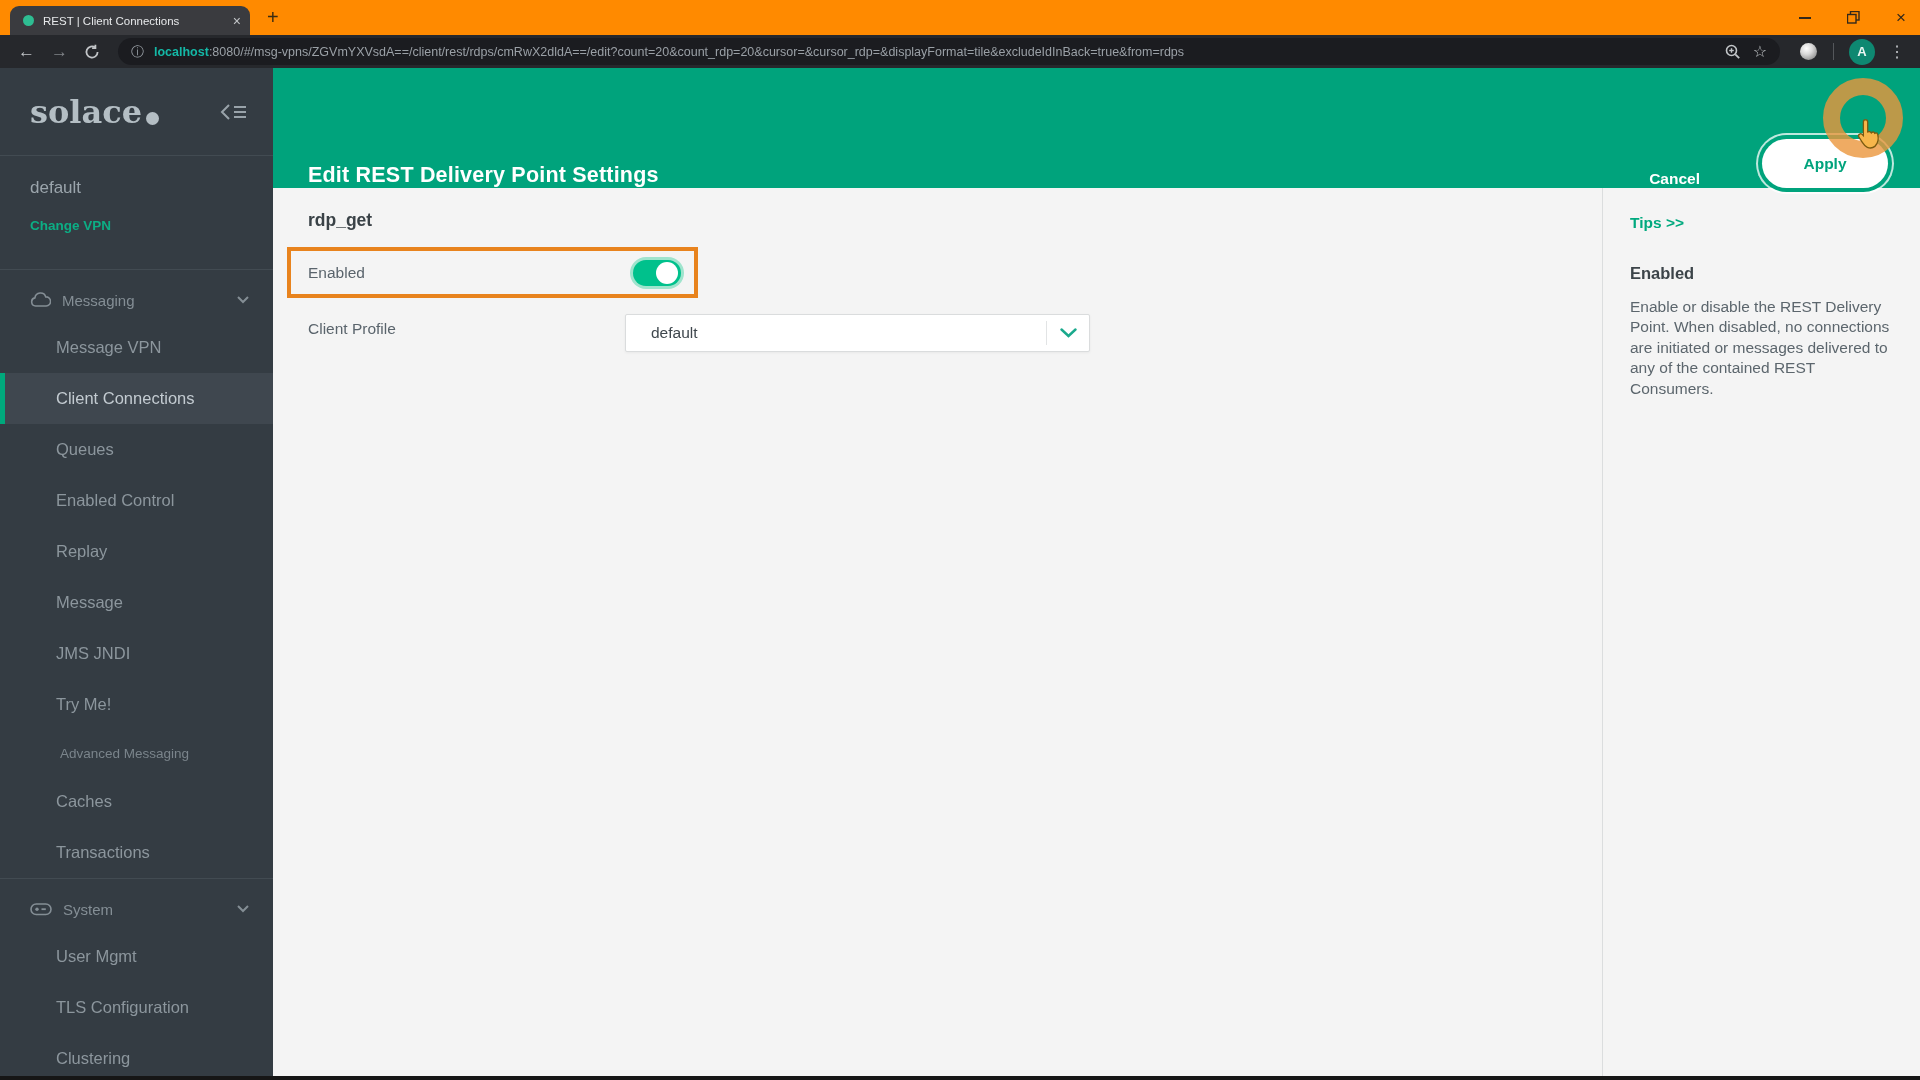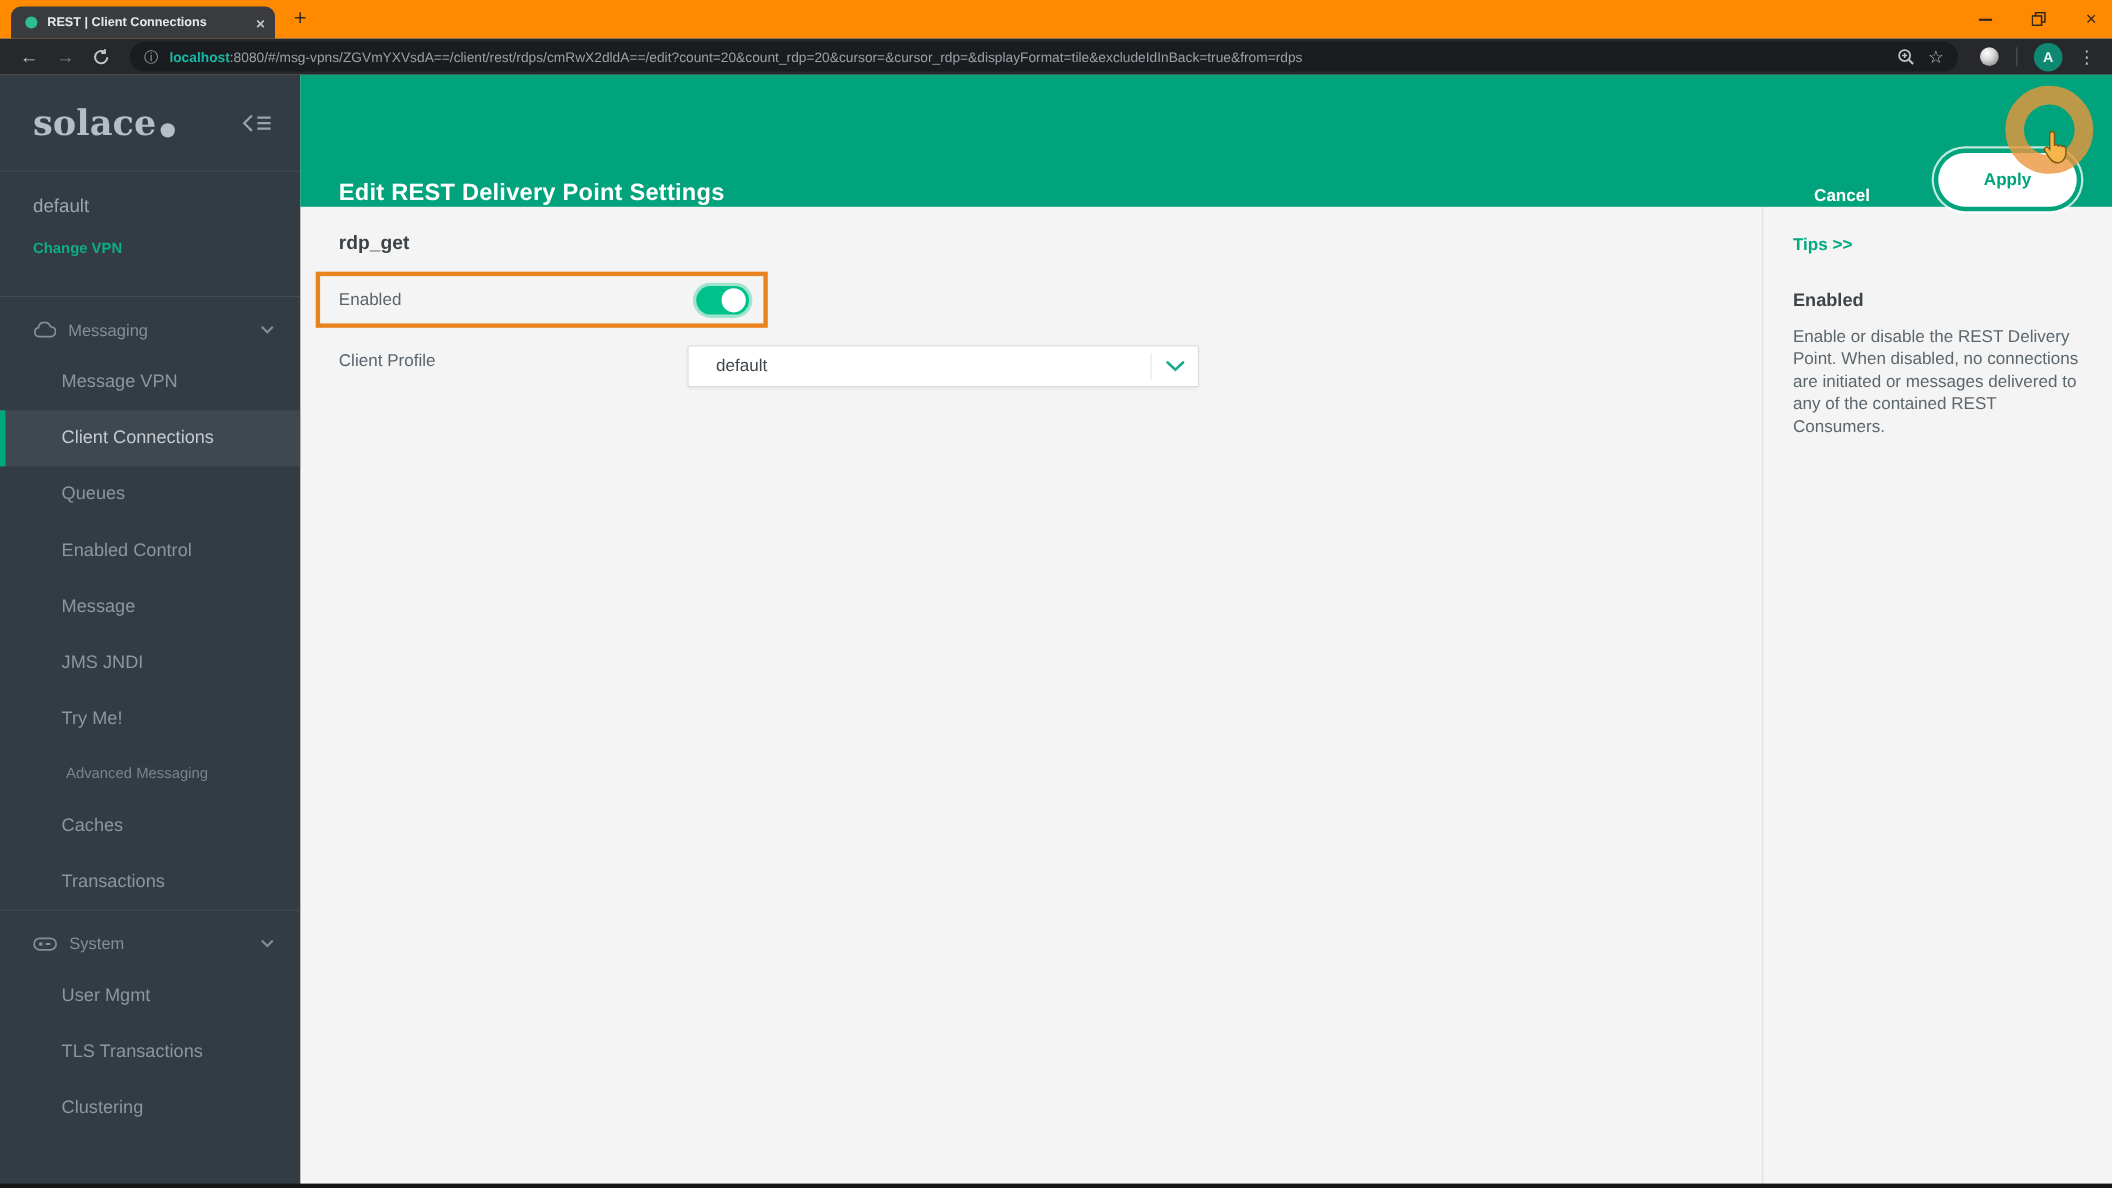--- a/index.html
+++ b/index.html
@@ -3,21 +3,21 @@
 <meta charset="utf-8">
 <style>
   * { margin:0; padding:0; box-sizing:border-box; }
   html,body { width:1920px; height:1080px; overflow:hidden; }
   body { font-family:"Liberation Sans", sans-serif; background:#F4F4F4; }
   .screen { position:relative; width:1920px; height:1080px; background:#F4F4F4; }
 
   
   .titlebar { position:absolute; top:0; left:0; right:0; height:35px; background:#FF8A00; }
   .tab { position:absolute; left:10px; top:6px; width:240px; height:29px; background:#3A3B3F;
-         border-radius:9px 9px 0 0; display:flex; align-items:center; padding:0 9px 0 13px;font-weight:bold; }
+         border-radius:9px 9px 0 0; display:flex; align-items:center; padding:0 9px 0 13px; }
   .tab-favicon { width:11px; height:11px; border-radius:50%; background:#2EBD92; margin-right:9px; flex-shrink:0; }
   .tab-title { flex:1; color:#E6E8EA; font-size:11.5px; white-space:nowrap; overflow:hidden; }
   .tab-close { color:#C3C6C9; font-size:14px; margin-left:6px; line-height:1; }
   .newtab-btn { position:absolute; left:267px; top:7px; color:#3A2C12; font-size:20px; line-height:20px; }
   .win-controls { position:absolute; right:14px; top:0; height:35px; display:flex; align-items:center; gap:36px; }
   .win-min { width:12px; height:2px; background:#33281A; display:inline-block; }
   .win-close { color:#33281A; font-size:17px; line-height:1; }
 
   
   .toolbar { position:absolute; top:35px; left:0; right:0; height:33px; background:#26282C;
@@ -175,20 +175,21 @@
         </span>
         <span class="sb-section-label">Messaging</span>
         <svg width="12" height="8" viewBox="0 0 12 8">
           <path d="M1 1 L6 6 L11 1" fill="none" stroke="#848E95" stroke-width="2"></path>
         </svg>
       </div>
       <div class="sb-item">Message VPN</div>
       <div class="sb-item active">Client Connections</div>
       <div class="sb-item">Queues</div>
       <div class="sb-item">Enabled Control</div>
+      <div class="sb-item">Replay</div>
       <div class="sb-item">Message</div>
       <div class="sb-item">JMS JNDI</div>
       <div class="sb-item">Try Me!</div>
       <div class="sb-item small">Advanced Messaging</div>
       <div class="sb-item">Caches</div>
       <div class="sb-item">Transactions</div>
 
       <div class="sb-divider"></div>
 
       <div class="sb-section-header">
@@ -198,21 +199,21 @@
             <circle cx="7" cy="8.2" r="1.7" fill="#848E95"></circle>
             <line x1="11.5" y1="8.2" x2="15.8" y2="8.2" stroke="#848E95" stroke-width="1.8"></line>
           </svg>
         </span>
         <span class="sb-section-label">System</span>
         <svg width="12" height="8" viewBox="0 0 12 8">
           <path d="M1 1 L6 6 L11 1" fill="none" stroke="#848E95" stroke-width="2"></path>
         </svg>
       </div>
       <div class="sb-item">User Mgmt</div>
-      <div class="sb-item">TLS Transactions</div>
+      <div class="sb-item">TLS Configuration</div>
       <div class="sb-item">Clustering</div>
     </aside>
 
     <div class="content">
       <header class="green-header">
         <span class="page-title">Edit REST Delivery Point Settings</span>
         <span class="header-spacer"></span>
         <button class="cancel-btn">Cancel</button>
         <button class="apply-btn">Apply</button>
         <span class="click-ring"></span>

